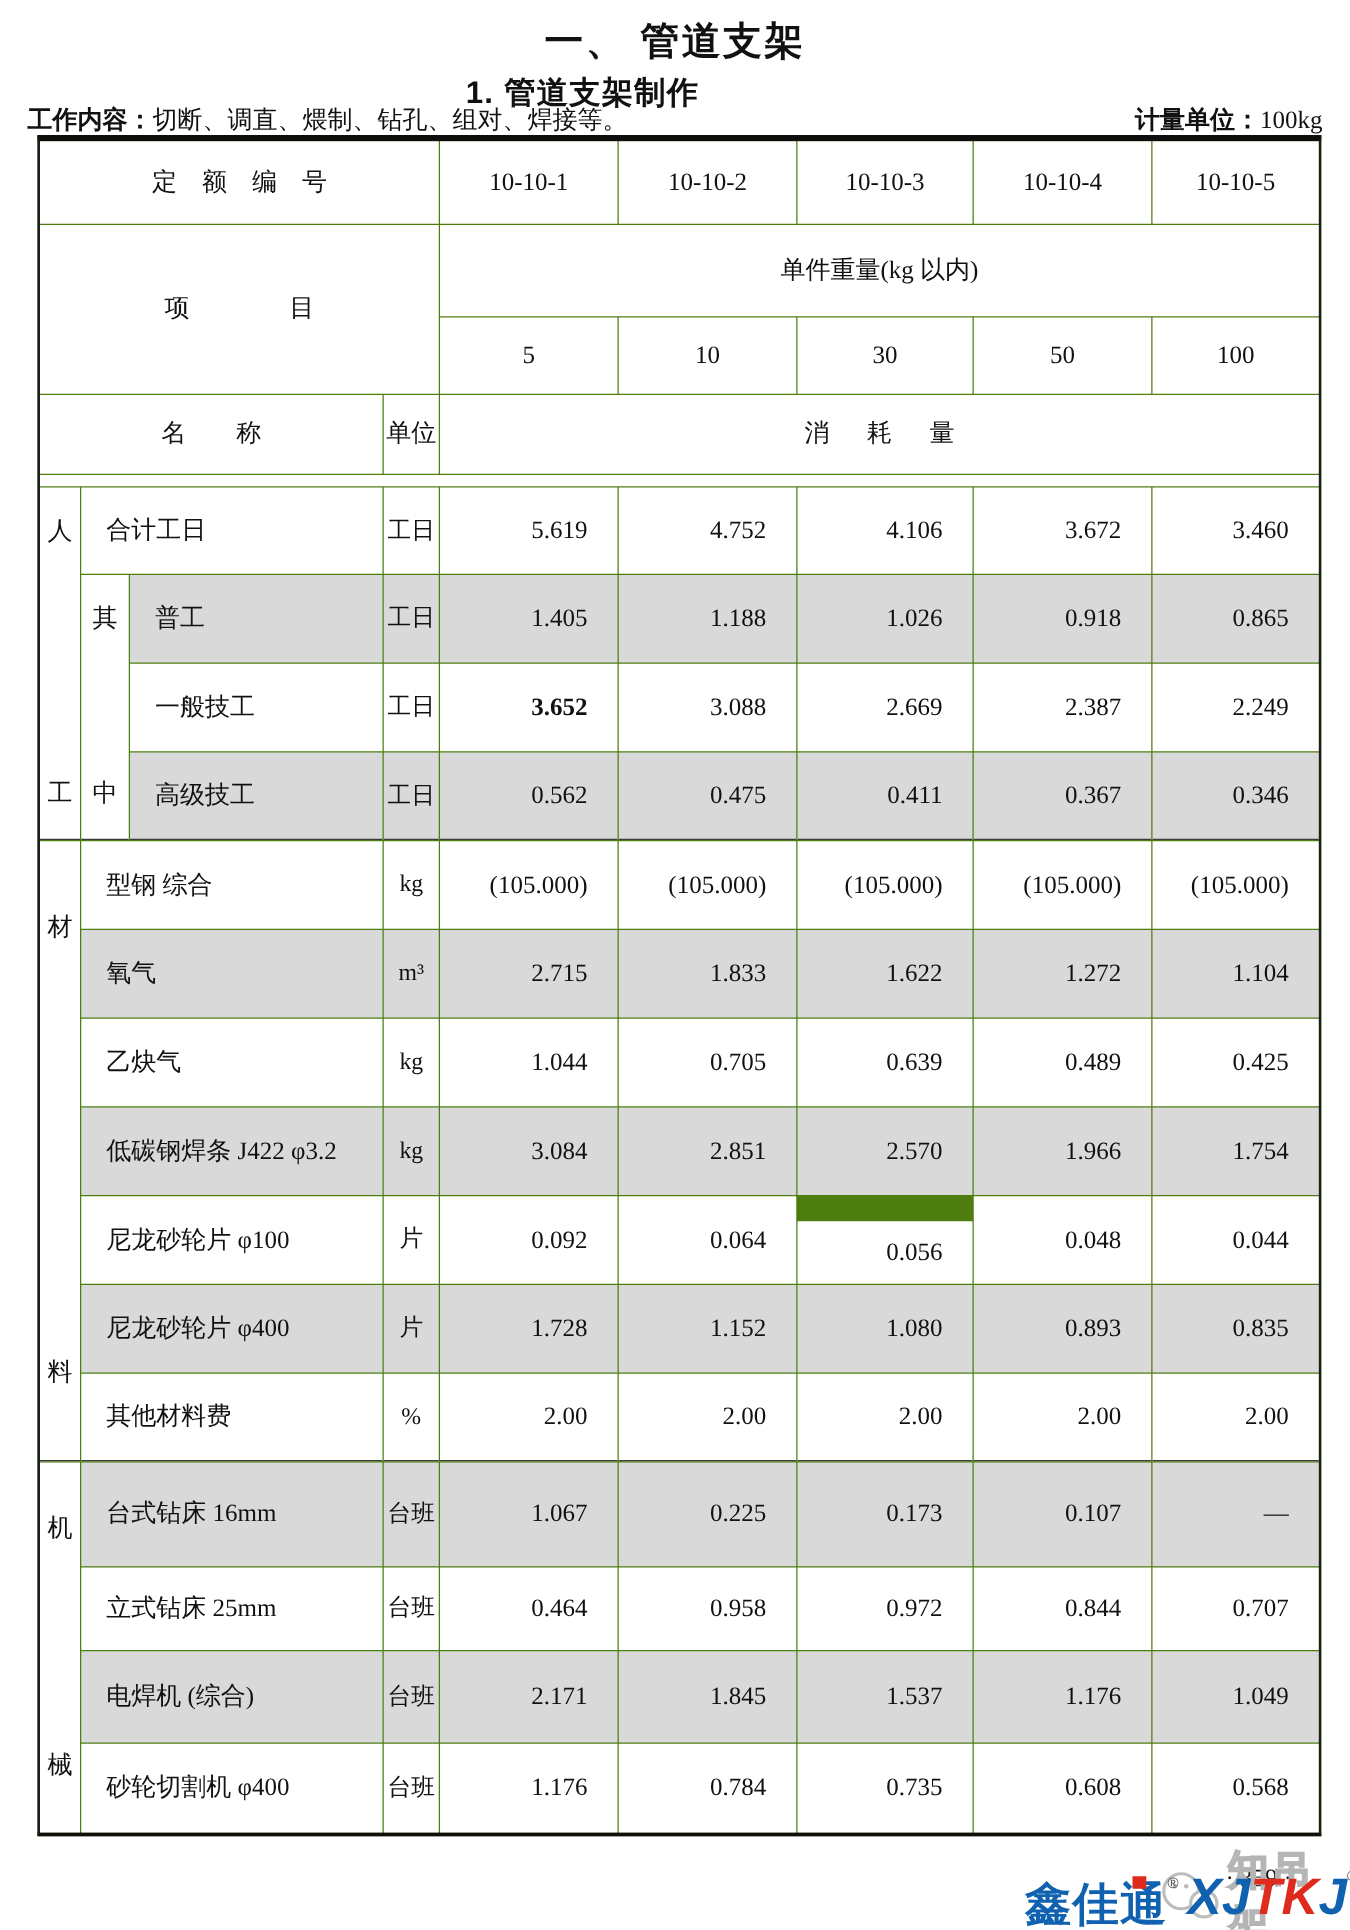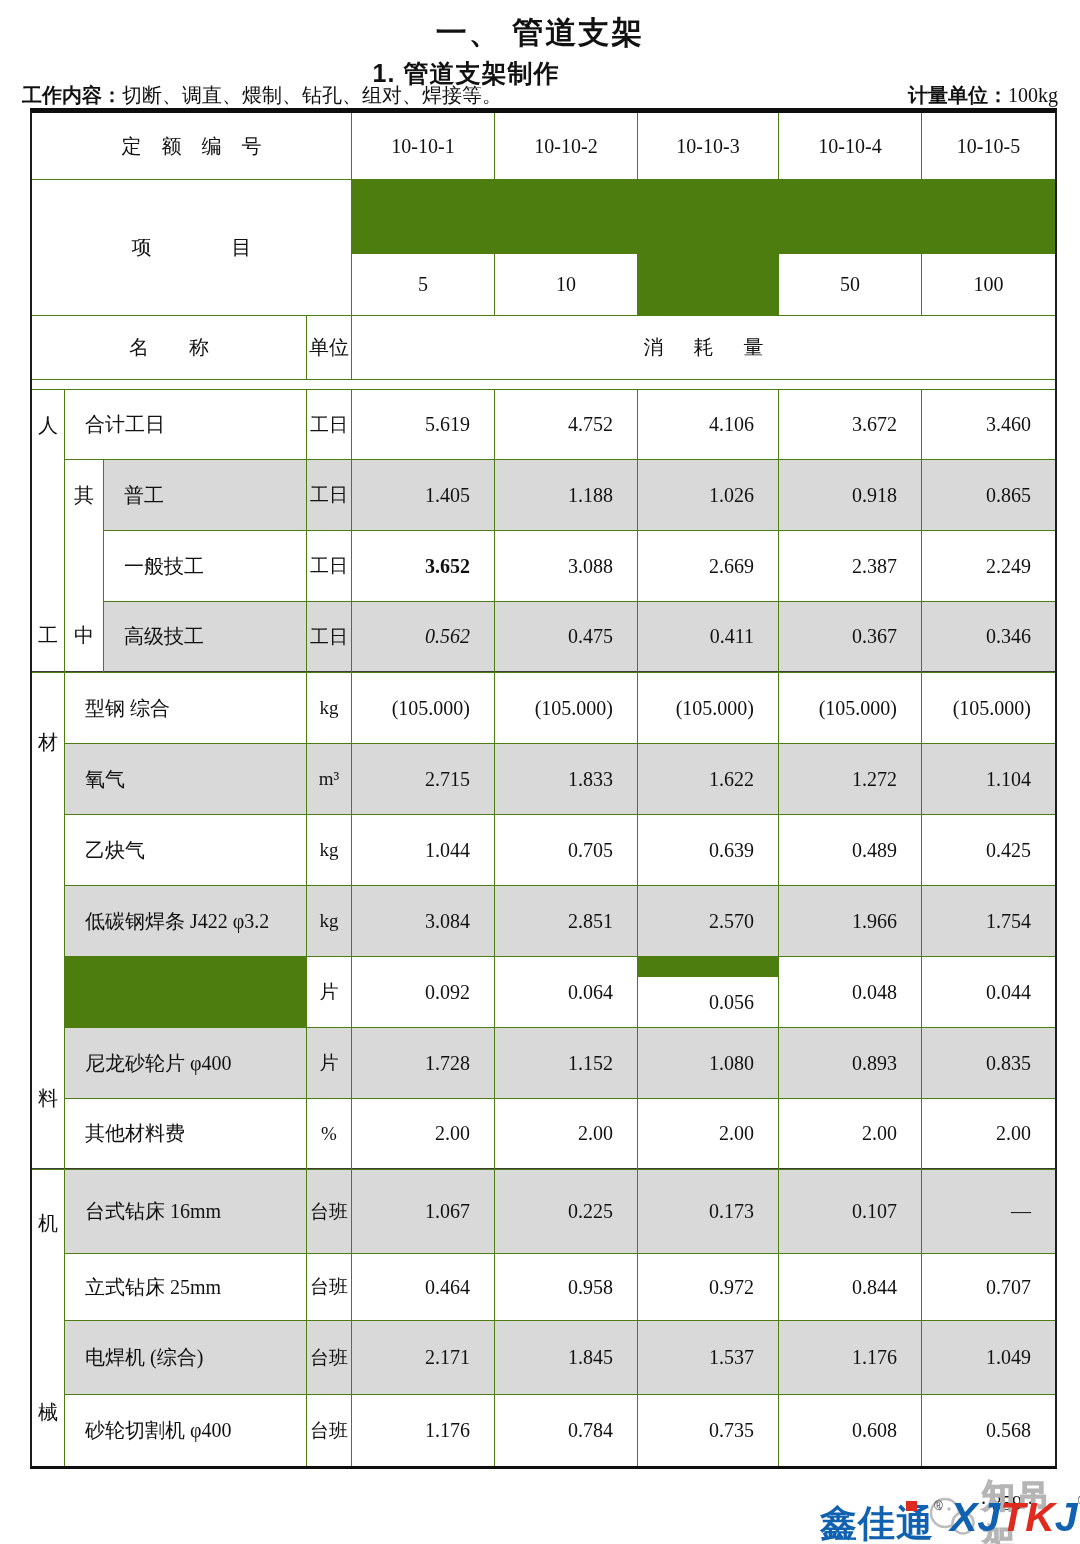--- a/index.html
+++ b/index.html
@@ -65,22 +65,24 @@
   </div>
 
   <div id="grid">
       <div class="cell hdr pre" style="grid-area: 1 / 1 / 2 / 5;">定    额    编    号</div>
       <div class="cell hdr" style="grid-area: 1 / 5 / 2 / 6;">10-10-1</div>
       <div class="cell hdr" style="grid-area: 1 / 6 / 2 / 7;">10-10-2</div>
       <div class="cell hdr" style="grid-area: 1 / 7 / 2 / 8;">10-10-3</div>
       <div class="cell hdr" style="grid-area: 1 / 8 / 2 / 9;">10-10-4</div>
       <div class="cell hdr" style="grid-area: 1 / 9 / 2 / 10;">10-10-5</div>
       <div class="cell hdr pre" style="grid-area: 2 / 1 / 4 / 5;">项                目</div>
+      <div class="cell hdr" style="grid-area: 2 / 5 / 3 / 10;">单件重量(kg 以内)</div>
       <div class="cell hdr" style="grid-area: 3 / 5 / 4 / 6;">5</div>
       <div class="cell hdr" style="grid-area: 3 / 6 / 4 / 7;">10</div>
+      <div class="cell hdr" style="grid-area: 3 / 7 / 4 / 8;">30</div>
       <div class="cell hdr" style="grid-area: 3 / 8 / 4 / 9;">50</div>
       <div class="cell hdr" style="grid-area: 3 / 9 / 4 / 10;">100</div>
       <div class="cell hdr pre" style="grid-area: 4 / 1 / 5 / 4;">名        称</div>
       <div class="cell hdr" style="grid-area: 4 / 4 / 5 / 5;">单位</div>
       <div class="cell hdr pre" style="grid-area: 4 / 5 / 5 / 10;">消      耗      量</div>
       <div class="cell sep" style="grid-area: 5 / 1 / 6 / 10;"></div>
       <div class="cell seclabel sec0 secend" style="grid-area: 6 / 1 / 10 / 2;">
         <span>人</span>
         <span>工</span>
       </div>
@@ -104,21 +106,21 @@
       <div class="cell val shaded" style="grid-area: 7 / 9 / 8 / 10;">0.865</div>
       <div class="cell name" style="grid-area: 8 / 3 / 9 / 4;">一般技工</div>
       <div class="cell unit" style="grid-area: 8 / 4 / 9 / 5;">工日</div>
       <div class="cell val" style="grid-area: 8 / 5 / 9 / 6; font-weight: bold;">3.652</div>
       <div class="cell val" style="grid-area: 8 / 6 / 9 / 7;">3.088</div>
       <div class="cell val" style="grid-area: 8 / 7 / 9 / 8;">2.669</div>
       <div class="cell val" style="grid-area: 8 / 8 / 9 / 9;">2.387</div>
       <div class="cell val" style="grid-area: 8 / 9 / 9 / 10;">2.249</div>
       <div class="cell name shaded secend" style="grid-area: 9 / 3 / 10 / 4;">高级技工</div>
       <div class="cell unit shaded secend" style="grid-area: 9 / 4 / 10 / 5;">工日</div>
-      <div class="cell val shaded secend" style="grid-area: 9 / 5 / 10 / 6; font-style: italic;">0.562</div>
+      <div class="cell val shaded secend" style="grid-area: 9 / 5 / 10 / 6;">0.562</div>
       <div class="cell val shaded secend" style="grid-area: 9 / 6 / 10 / 7;">0.475</div>
       <div class="cell val shaded secend" style="grid-area: 9 / 7 / 10 / 8; text-align: center;">0.411</div>
       <div class="cell val shaded secend" style="grid-area: 9 / 8 / 10 / 9;">0.367</div>
       <div class="cell val shaded secend" style="grid-area: 9 / 9 / 10 / 10;">0.346</div>
       <div class="cell seclabel sec1 secend" style="grid-area: 10 / 1 / 17 / 2;">
         <span>材</span>
         <span>料</span>
       </div>
       <div class="cell name" style="grid-area: 10 / 2 / 11 / 4;">型钢 综合</div>
       <div class="cell unit" style="grid-area: 10 / 4 / 11 / 5;">kg</div>
@@ -141,20 +143,21 @@
       <div class="cell val" style="grid-area: 12 / 7 / 13 / 8;">0.639</div>
       <div class="cell val" style="grid-area: 12 / 8 / 13 / 9;">0.489</div>
       <div class="cell val" style="grid-area: 12 / 9 / 13 / 10;">0.425</div>
       <div class="cell name shaded" style="grid-area: 13 / 2 / 14 / 4;">低碳钢焊条 J422 φ3.2</div>
       <div class="cell unit shaded" style="grid-area: 13 / 4 / 14 / 5;">kg</div>
       <div class="cell val shaded" style="grid-area: 13 / 5 / 14 / 6;">3.084</div>
       <div class="cell val shaded" style="grid-area: 13 / 6 / 14 / 7;">2.851</div>
       <div class="cell val shaded" style="grid-area: 13 / 7 / 14 / 8;">2.570</div>
       <div class="cell val shaded" style="grid-area: 13 / 8 / 14 / 9;">1.966</div>
       <div class="cell val shaded" style="grid-area: 13 / 9 / 14 / 10;">1.754</div>
+      <div class="cell name" style="grid-area: 14 / 2 / 15 / 4;">尼龙砂轮片 φ100</div>
       <div class="cell unit" style="grid-area: 14 / 4 / 15 / 5;">片</div>
       <div class="cell val" style="grid-area: 14 / 5 / 15 / 6;">0.092</div>
       <div class="cell val" style="grid-area: 14 / 6 / 15 / 7;">0.064</div>
       <div class="cell val" style="grid-area: 14 / 7 / 15 / 8; margin-top: 20px;">0.056</div>
       <div class="cell val" style="grid-area: 14 / 8 / 15 / 9;">0.048</div>
       <div class="cell val" style="grid-area: 14 / 9 / 15 / 10;">0.044</div>
       <div class="cell name shaded" style="grid-area: 15 / 2 / 16 / 4;">尼龙砂轮片 φ400</div>
       <div class="cell unit shaded" style="grid-area: 15 / 4 / 16 / 5;">片</div>
       <div class="cell val shaded" style="grid-area: 15 / 5 / 16 / 6;">1.728</div>
       <div class="cell val shaded" style="grid-area: 15 / 6 / 16 / 7;">1.152</div>

